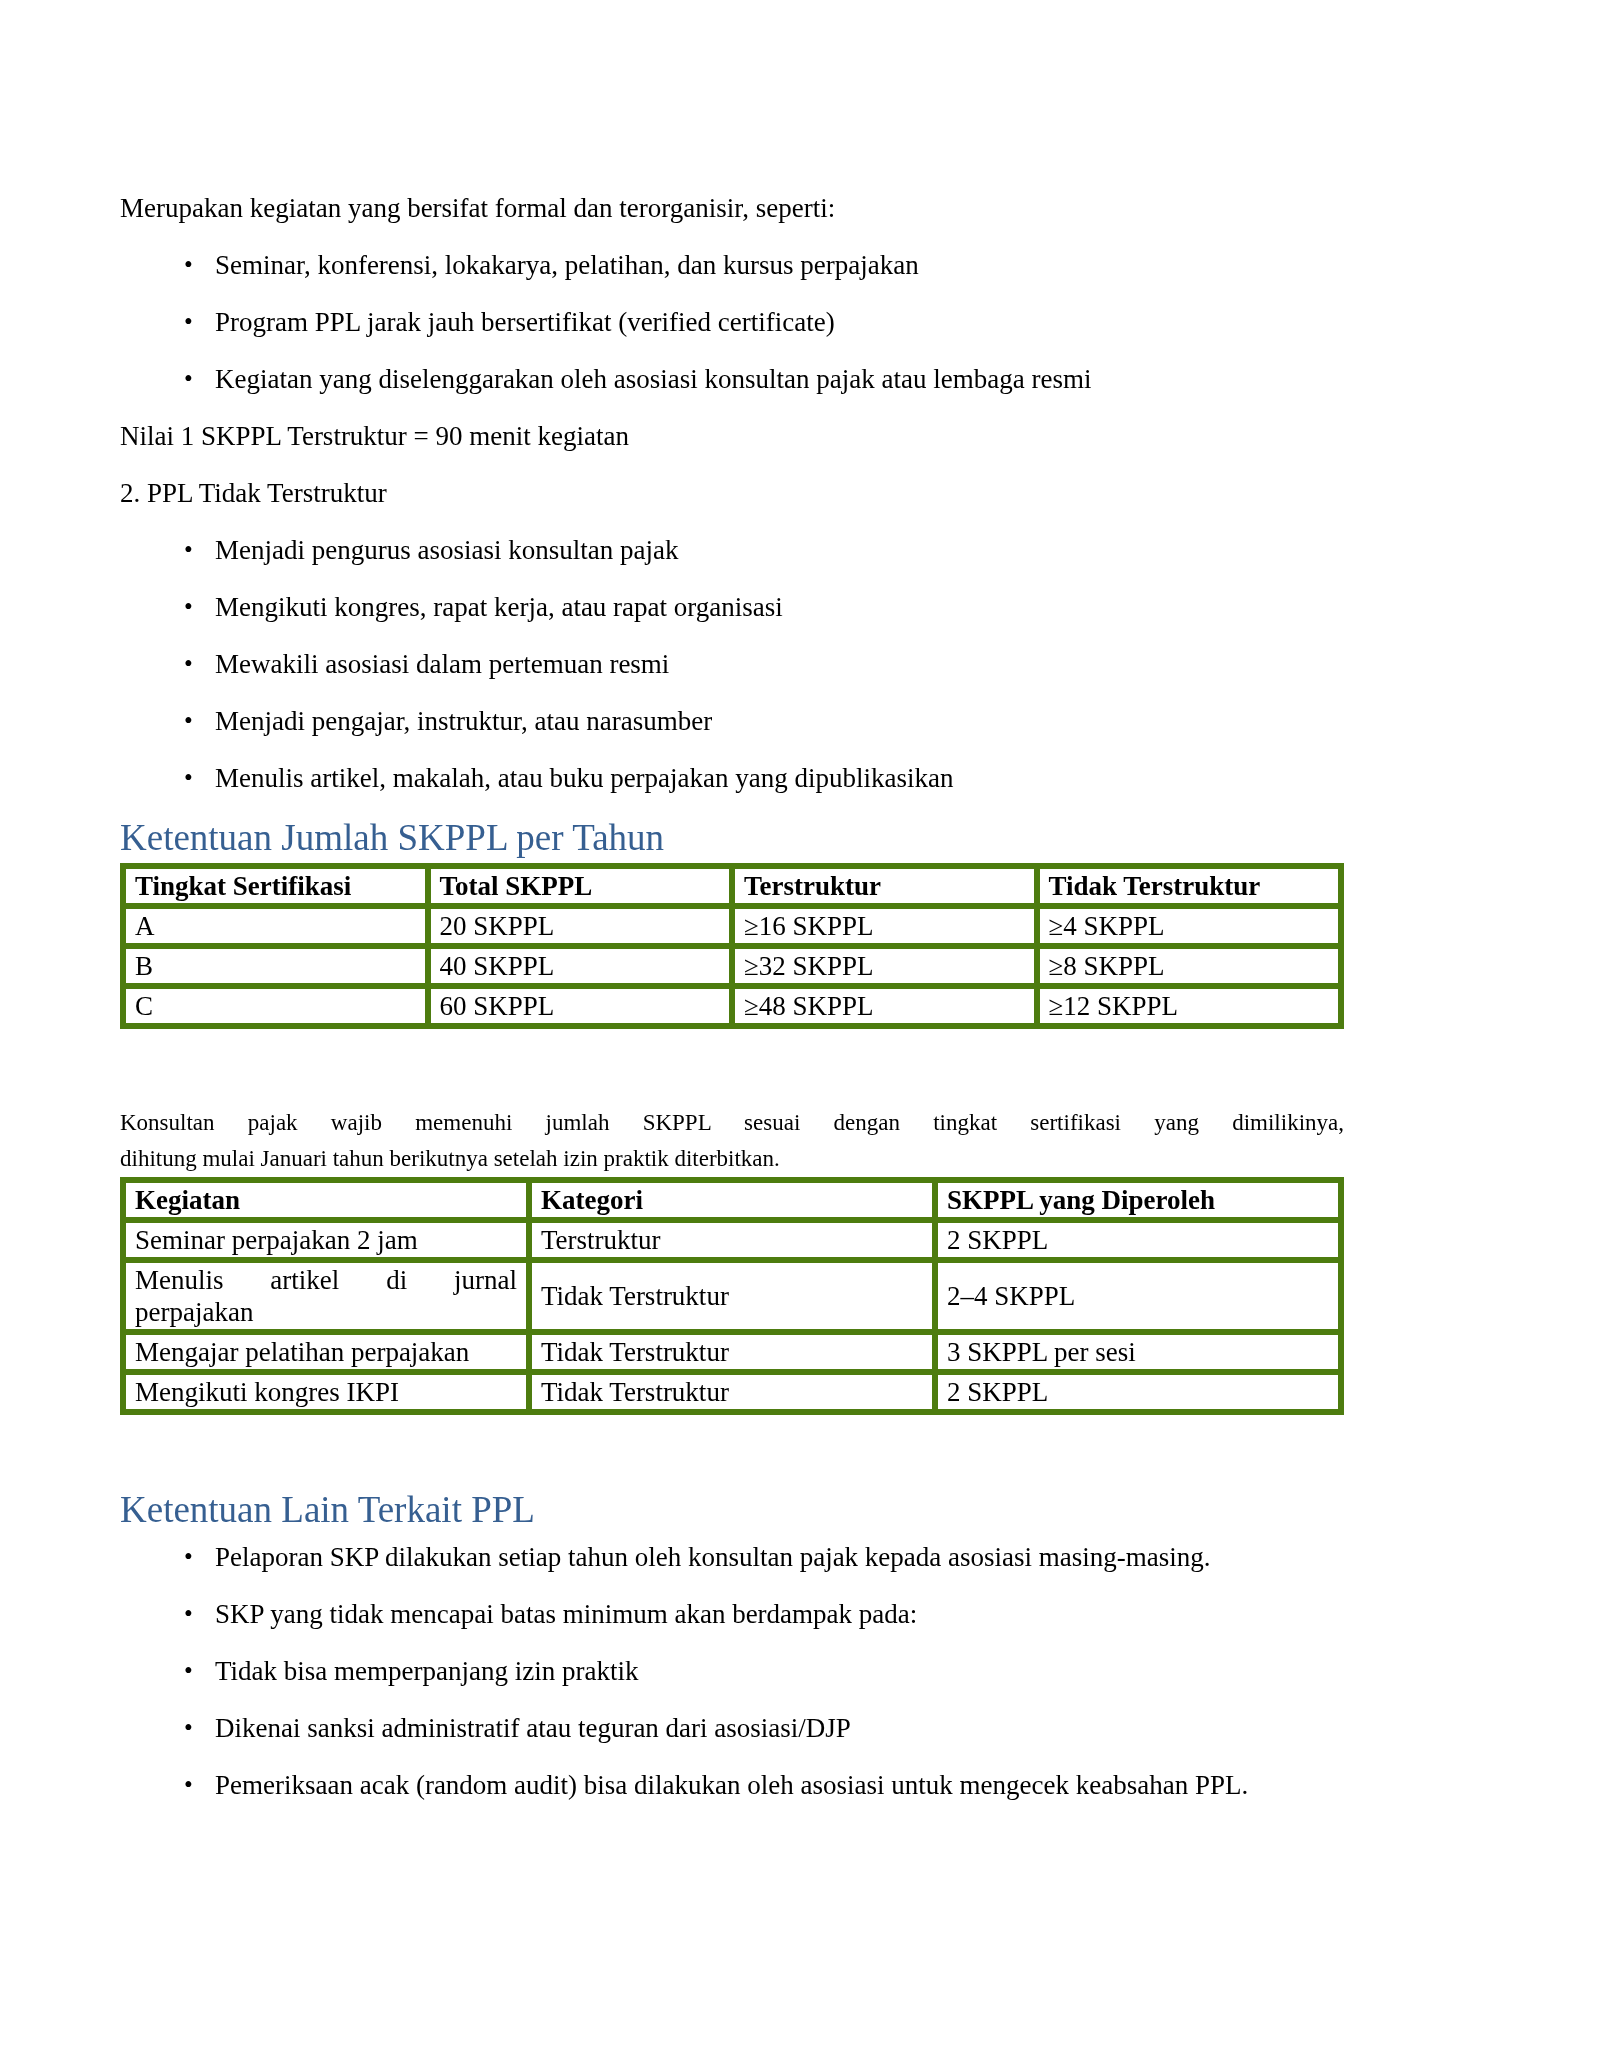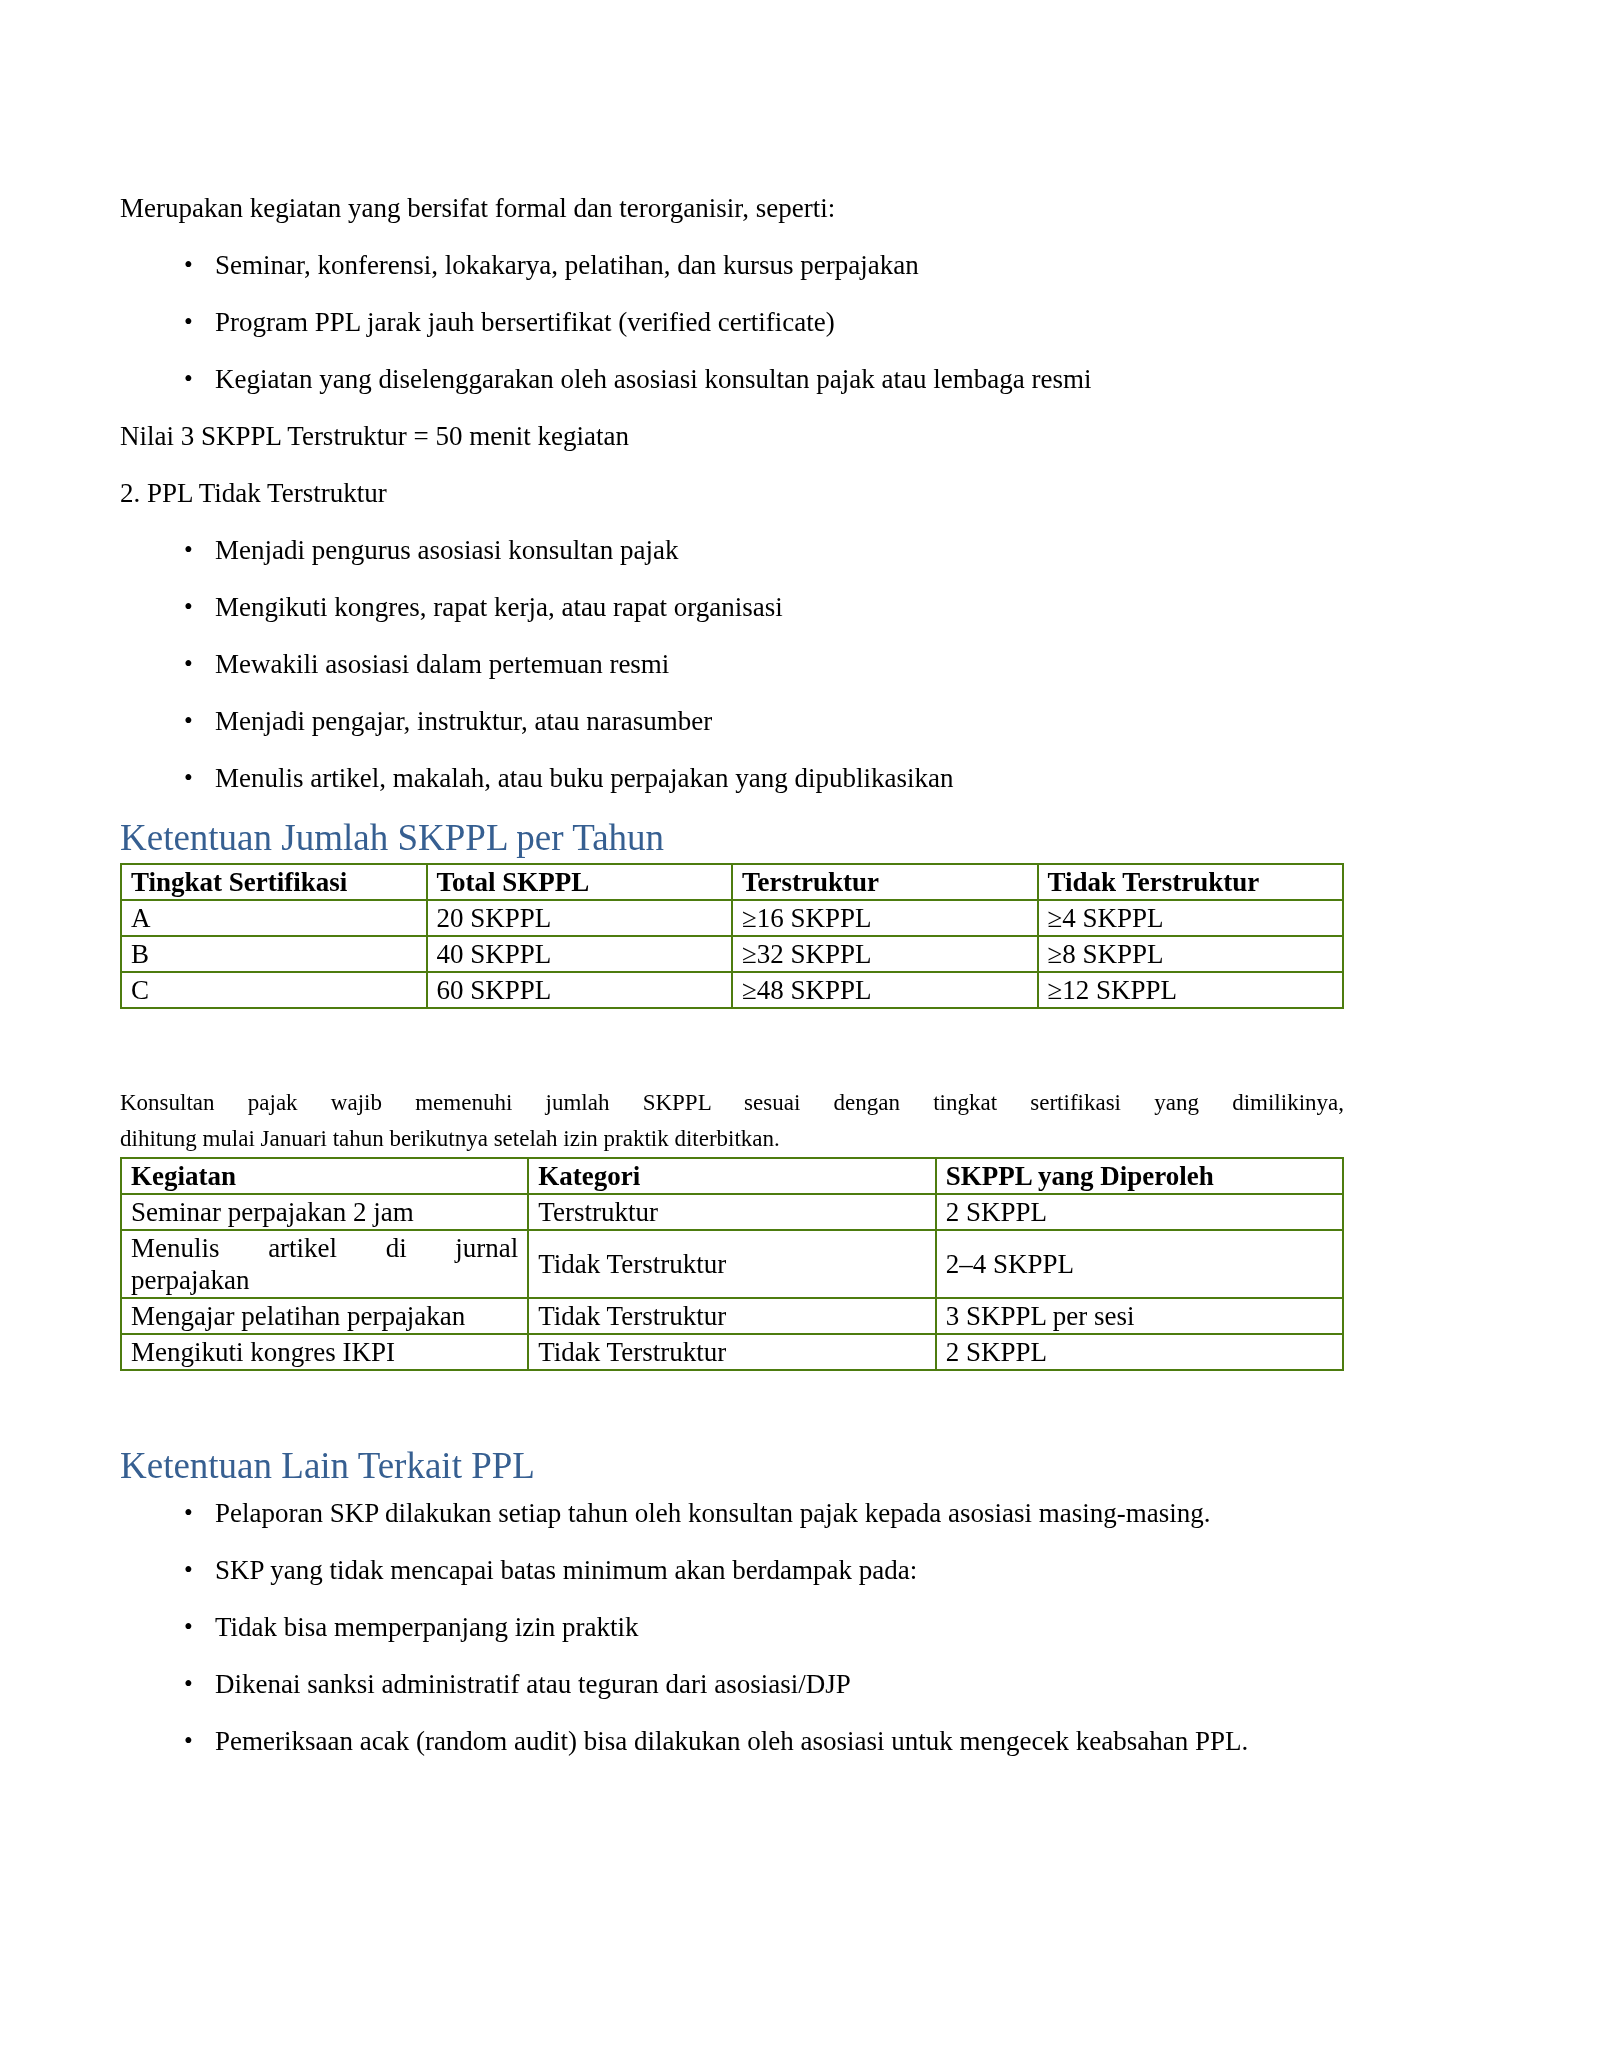--- a/index.html
+++ b/index.html
@@ -50,21 +50,21 @@
   h2.h-contoh  { margin-top: 38px; margin-bottom: 4px; }
   h2.h-lain    { margin-top: 74px; margin-bottom: 8px; }
 
   table.doc-table {
     border-collapse: collapse;
     width: 1224px;
     table-layout: fixed;
     font-size: 27px;
   }
   table.doc-table th, table.doc-table td {
-    border: 2px solid #4d7c0f;
+    border: 6px solid #4d7c0f;
     padding: 1px 9px;
     line-height: 32px;
     vertical-align: middle;
     text-align: left;
     font-weight: normal;
   }
   table.doc-table th { font-weight: bold; }
   table.t-jumlah th, table.t-jumlah td { width: 25%; }
   table.t-contoh th, table.t-contoh td { width: 33.33%; }
 
@@ -95,21 +95,21 @@
       <div class="li">
         <span class="bg">•</span>
         <span class="lt">Program PPL jarak jauh bersertifikat (verified certificate)</span>
       </div>
       <div class="li">
         <span class="bg">•</span>
         <span class="lt">Kegiatan yang diselenggarakan oleh asosiasi konsultan pajak atau lembaga resmi</span>
       </div>
     </div>
 
-    <p class="body">Nilai 3 SKPPL Terstruktur = 50 menit kegiatan</p>
+    <p class="body">Nilai 1 SKPPL Terstruktur = 90 menit kegiatan</p>
 
     <p class="body">2. PPL Tidak Terstruktur</p>
 
 
     <div class="list">
       <div class="li">
         <span class="bg">•</span>
         <span class="lt">Menjadi pengurus asosiasi konsultan pajak</span>
       </div>
       <div class="li">

